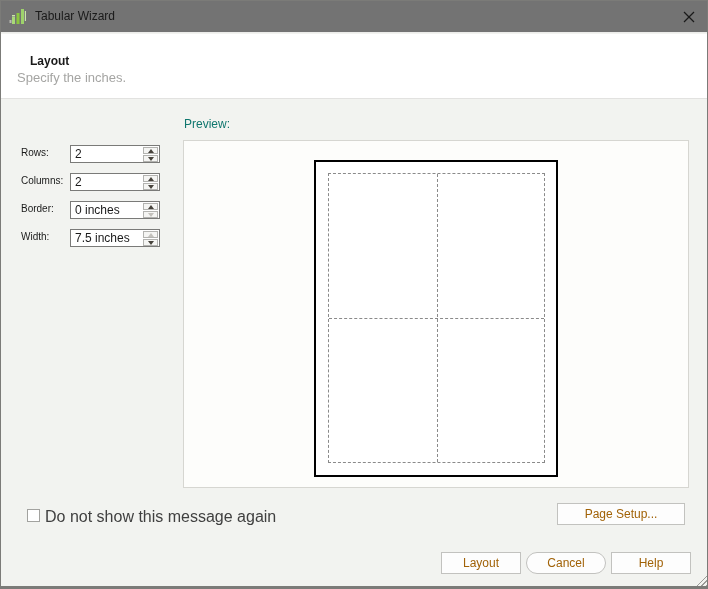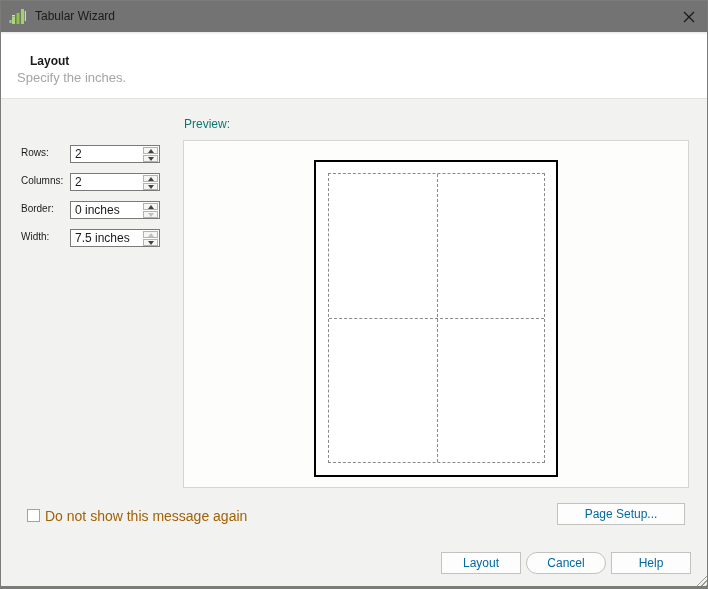--- a/index.html
+++ b/index.html
@@ -64,27 +64,27 @@
     border:1px dashed #8a8a8a;
   }
   .grid-vline { position:absolute; top:0; bottom:0; width:0; border-left:1px dashed #8a8a8a; }
   .grid-hline { position:absolute; left:0; right:0; height:0; border-top:1px dashed #8a8a8a; }
 
   
   .checkbox {
     position:absolute; left:26px; top:508px; width:13px; height:13px;
     background:#ffffff; border:1px solid #a2a29f; cursor:pointer;
   }
-  .checkbox-label { position:absolute; left:44px; top:507px; font-size:14px; color:#a16207; }
+  .checkbox-label { position:absolute; left:44px; top:507px; font-size:16px; color:#404040; }
 
   
   .btn {
     position:absolute; height:22px;
     background:#fdfdfd; border:1px solid #c2c2bf;
-    font-family:"Liberation Sans", sans-serif; font-size:12px; color:#0369a1;
+    font-family:"Liberation Sans", sans-serif; font-size:12px; color:#a16207;
     text-align:center; line-height:20px; cursor:pointer;
   }
   .btn-page-setup { left:556px; top:502px; width:128px; }
   .btn-finish { left:440px; top:551px; width:80px; }
   .btn-cancel { left:525px; top:551px; width:80px;border-radius:11px; }
   .btn-help   { left:610px; top:551px; width:80px; }
 
   
   .resize-grip {
     position:absolute; right:0; bottom:0; width:13px; height:13px;

